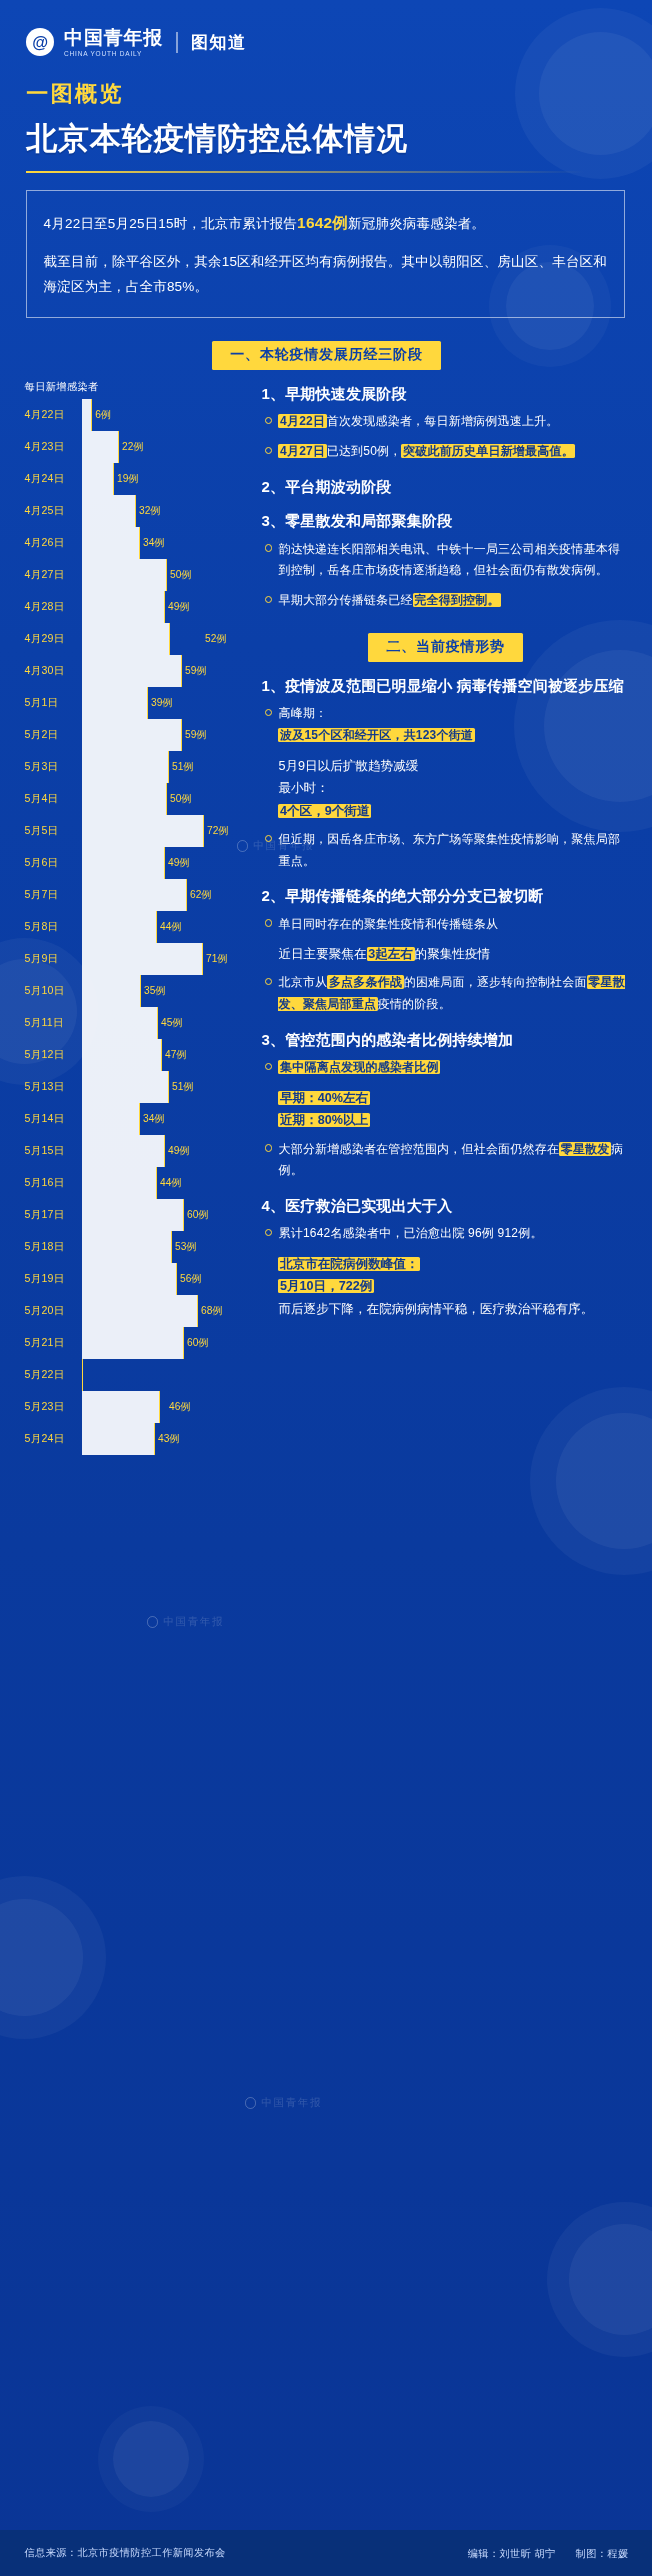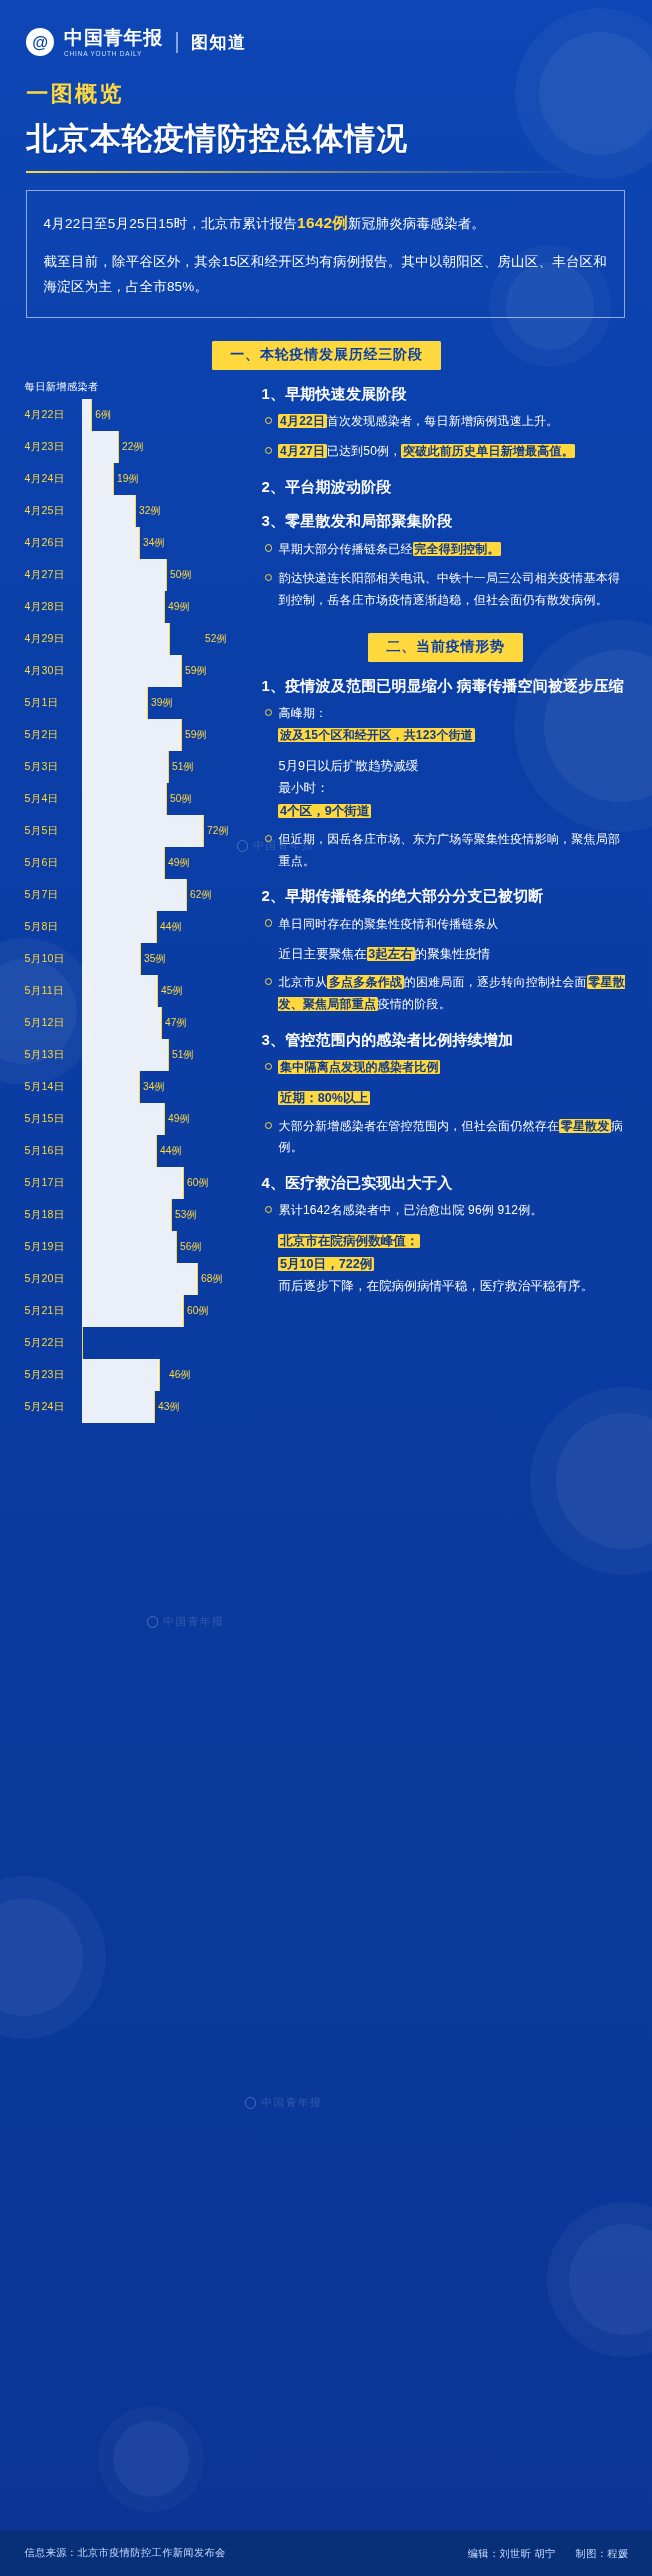--- a/index.html
+++ b/index.html
@@ -415,20 +415,27 @@
               </div>
             </div>
             <div class="chart-row">
               <div class="chart-date">5月8日</div>
               <div class="chart-bar-wrap">
                 <div class="chart-bar" style="width: 75px;"></div>
                 <div class="chart-val" style="left: 75px;">44例</div>
               </div>
             </div>
             <div class="chart-row">
+              <div class="chart-date">5月9日</div>
+              <div class="chart-bar-wrap">
+                <div class="chart-bar" style="width: 121px;"></div>
+                <div class="chart-val" style="left: 121px;">71例</div>
+              </div>
+            </div>
+            <div class="chart-row">
               <div class="chart-date">5月10日</div>
               <div class="chart-bar-wrap">
                 <div class="chart-bar" style="width: 59px;"></div>
                 <div class="chart-val" style="left: 59px;">35例</div>
               </div>
             </div>
             <div class="chart-row">
               <div class="chart-date">5月11日</div>
               <div class="chart-bar-wrap">
                 <div class="chart-bar" style="width: 76px;"></div>
@@ -543,27 +550,27 @@
           <div class="btext">
             <span class="mark">4月27日</span><span>已达到50例，</span><span class="mark">突破此前历史单日新增最高值。</span>
           </div>
         </div>
 
         <div class="h3 pad">2、平台期波动阶段</div>
 
         <div class="h3 pad">3、零星散发和局部聚集阶段</div>
         <div class="bullet">
           <div class="dot"></div>
+          <div class="btext">韵达快递连长阳部相关电讯、中铁十一局三公司相关疫情基本得到控制，岳各庄市场疫情逐渐趋稳，但社会面仍有散发病例。</div>
+        </div>
+        <div class="bullet">
+          <div class="dot"></div>
           <div class="btext">
             <span>早期大部分传播链条已经</span><span class="mark">完全得到控制。</span>
           </div>
-        </div>
-        <div class="bullet">
-          <div class="dot"></div>
-          <div class="btext">韵达快递连长阳部相关电讯、中铁十一局三公司相关疫情基本得到控制，岳各庄市场疫情逐渐趋稳，但社会面仍有散发病例。</div>
         </div>
 
         <div class="pill-wrap" style="margin-top:21px;">
           <div class="pill">二、当前疫情形势</div>
         </div>
 
         <div class="h3 pad">1、疫情波及范围已明显缩小 病毒传播空间被逐步压缩</div>
         <div class="bullet">
           <div class="dot"></div>
           <div class="btext">
@@ -592,20 +599,21 @@
           <div class="btext">
             <span>北京市从</span><span class="mark">多点多条作战</span><span>的困难局面，逐步转向控制社会面</span><span class="mark">零星散发、聚焦局部重点</span><span>疫情的阶段。</span>
           </div>
         </div>
 
         <div class="h3 pad">3、管控范围内的感染者比例持续增加</div>
         <div class="bullet">
           <div class="dot"></div>
           <div class="btext"><span class="mark">集中隔离点发现的感染者比例</span></div>
         </div>
+        <div class="plain-line"><span class="mark">早期：40%左右</span></div>
         <div class="plain-line"><span class="mark">近期：80%以上</span></div>
         <div class="bullet">
           <div class="dot"></div>
           <div class="btext">
             <span>大部分新增感染者在管控范围内，但社会面仍然存在</span><span class="mark">零星散发</span><span>病例。</span>
           </div>
         </div>
 
         <div class="h3 pad">4、医疗救治已实现出大于入</div>
         <div class="bullet">

